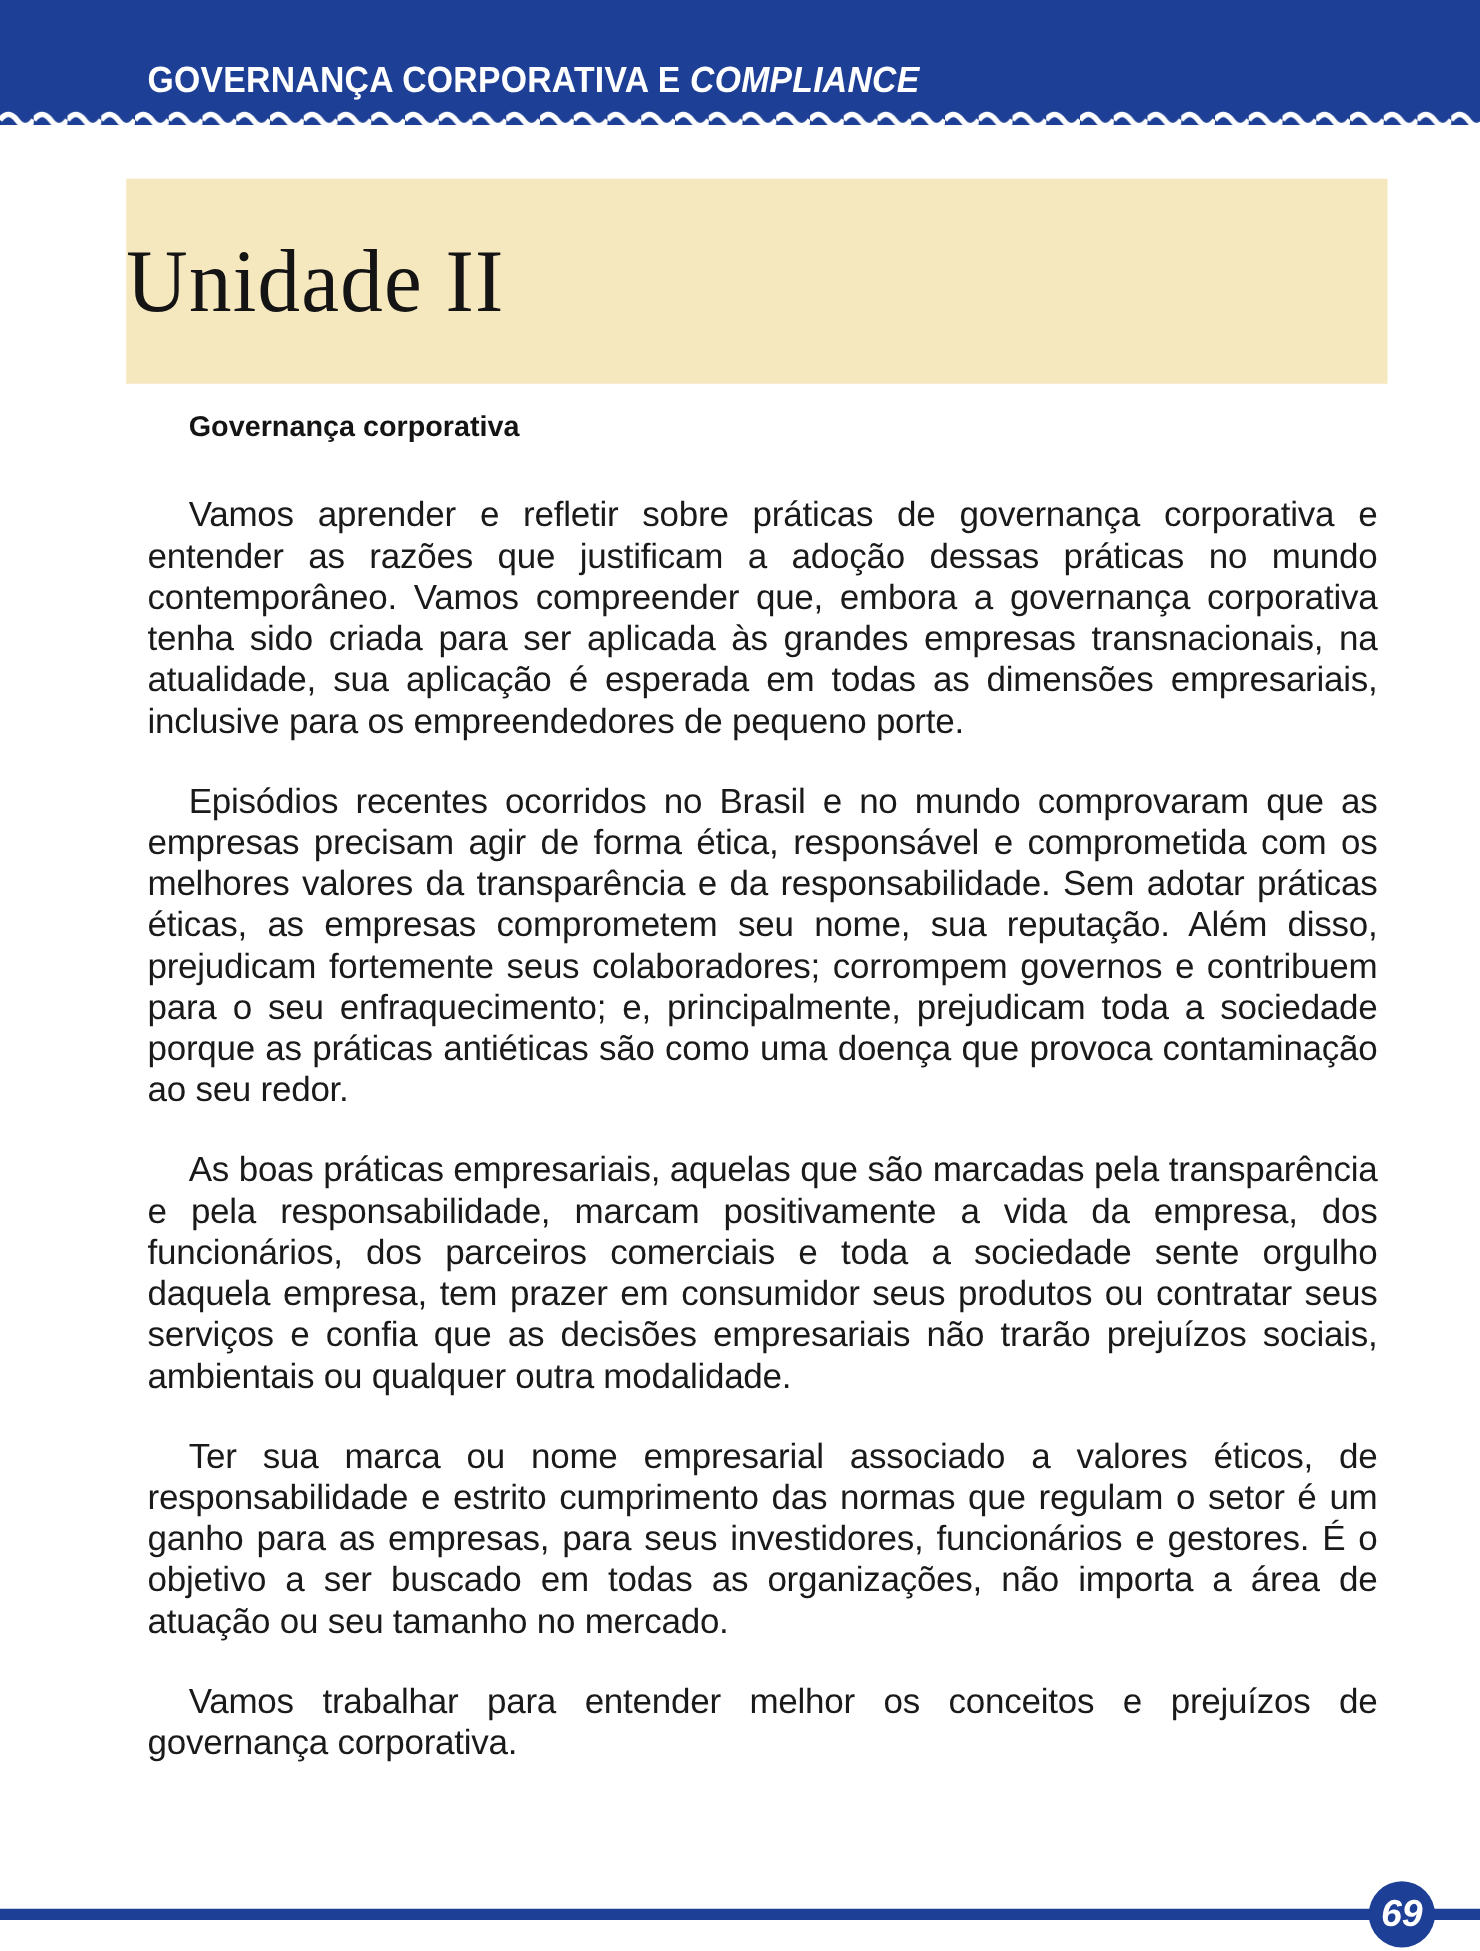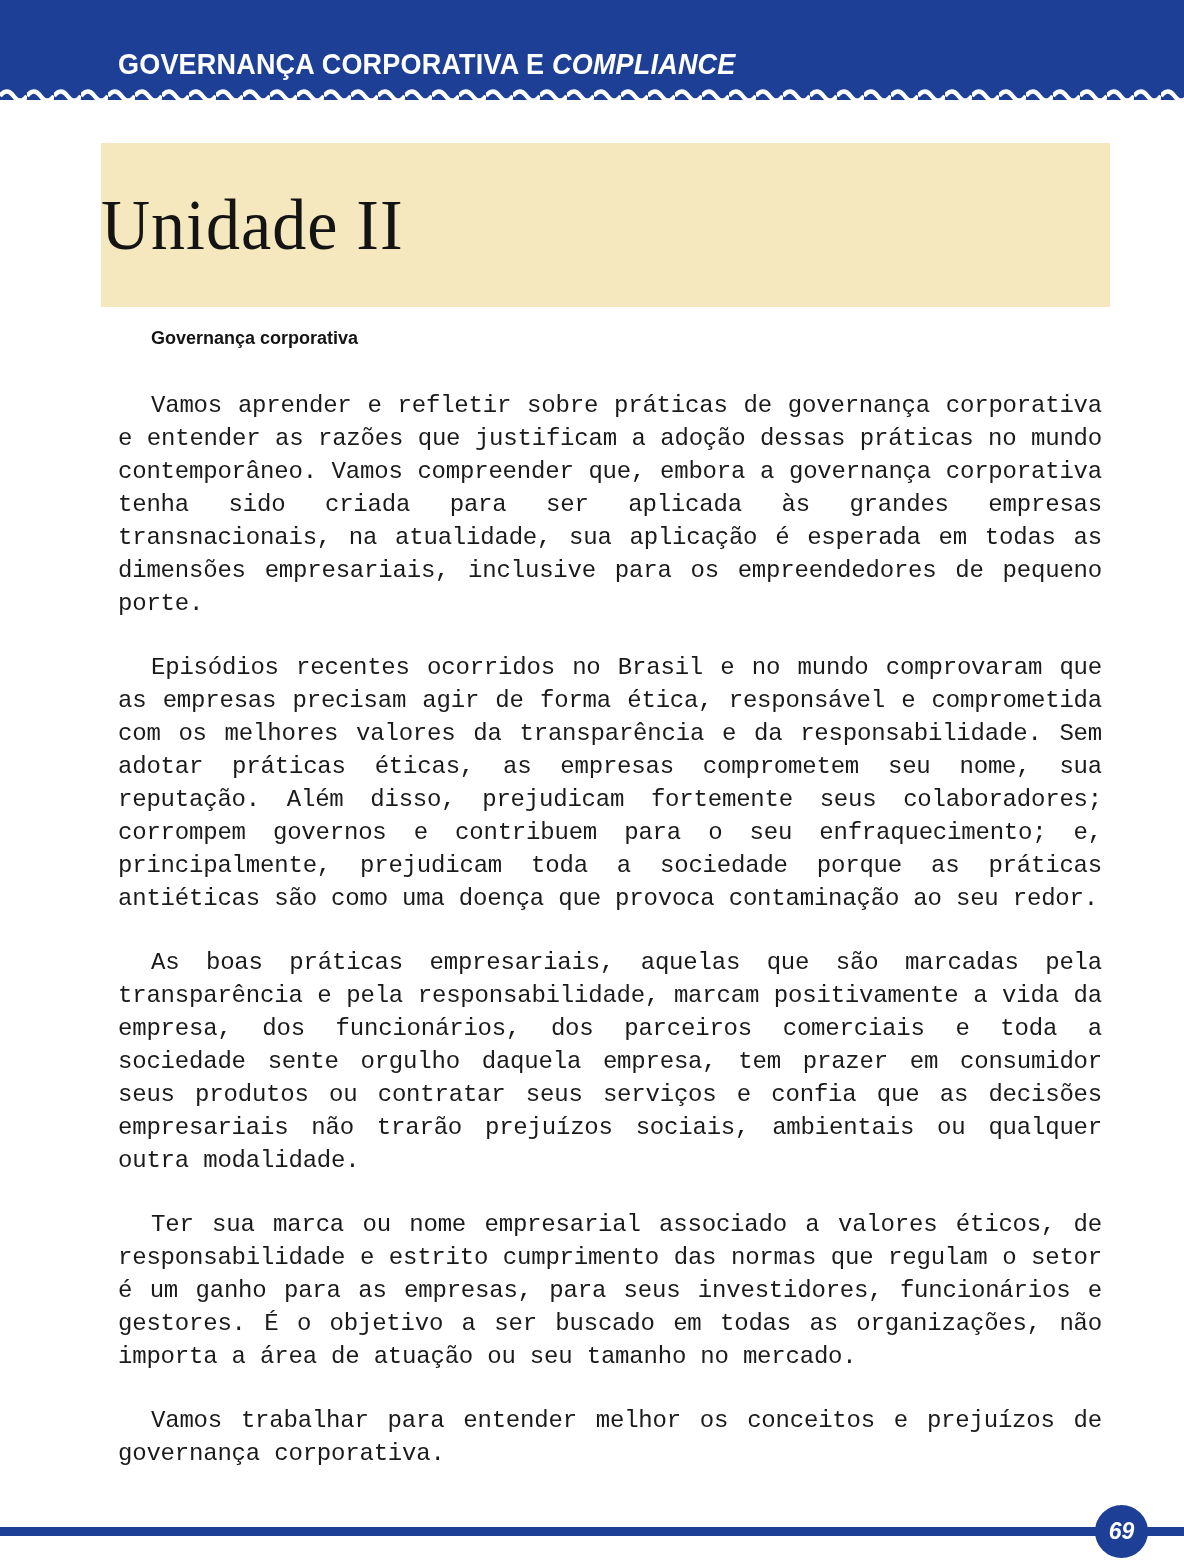--- a/index.html
+++ b/index.html
@@ -66,33 +66,32 @@
   }
 
   
   .content {
     position: absolute;
     top: 328px;
     left: 118px;
     width: 984px;
   }
   .section-heading {
-    font-size: 18px;
+    font-size: 23px;
     font-weight: 700;
     color: #141414;
     margin: 0 0 40px 33px;
   }
   .body-text {
-    font-size: 24px;
+    font-size: 28px;
     line-height: 33px;
     text-align: justify;
     text-indent: 33px;
     margin: 0 0 31px 0;
     letter-spacing: -0.2px;
-    font-family: Liberation Mono, monospace;
   }
   .body-text:last-child { margin-bottom: 0; }
 
   
   .footer-rule {
     position: absolute;
     left: 0;
     top: 1527px;
     width: 100%;
     height: 9px;
@@ -105,21 +104,21 @@
     width: 53px;
     height: 53px;
     border-radius: 50%;
     background: #1e3f96;
     display: flex;
     align-items: center;
     justify-content: center;
   }
   .page-badge span {
     color: #ffffff;
-    font-size: 23px;
+    font-size: 30px;
     font-weight: 700;
     font-style: italic;
   }
 </style>
 </head>
 <body>
 
 <div class="page">
 
   <header class="header">

